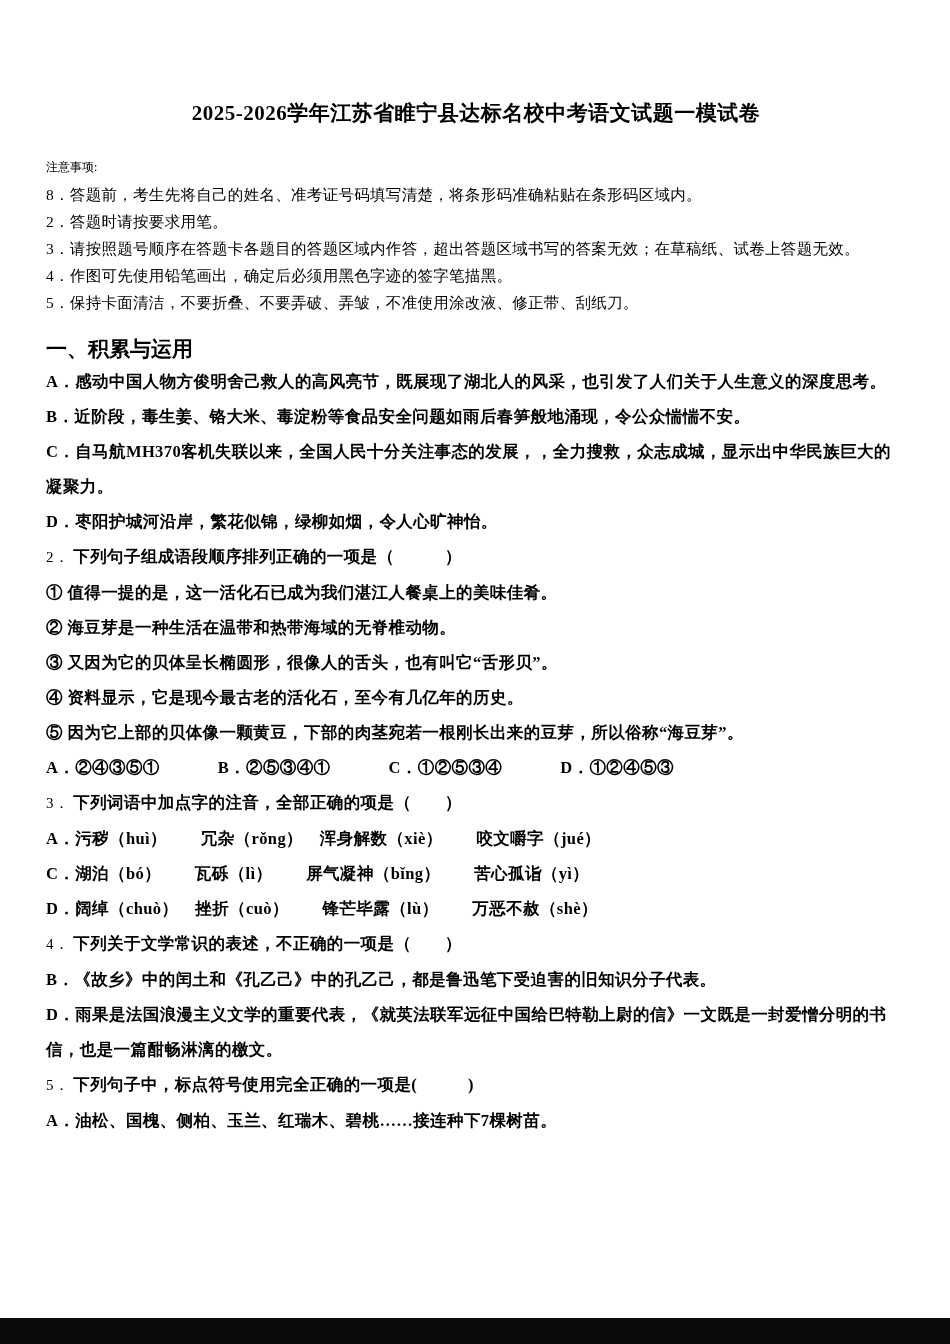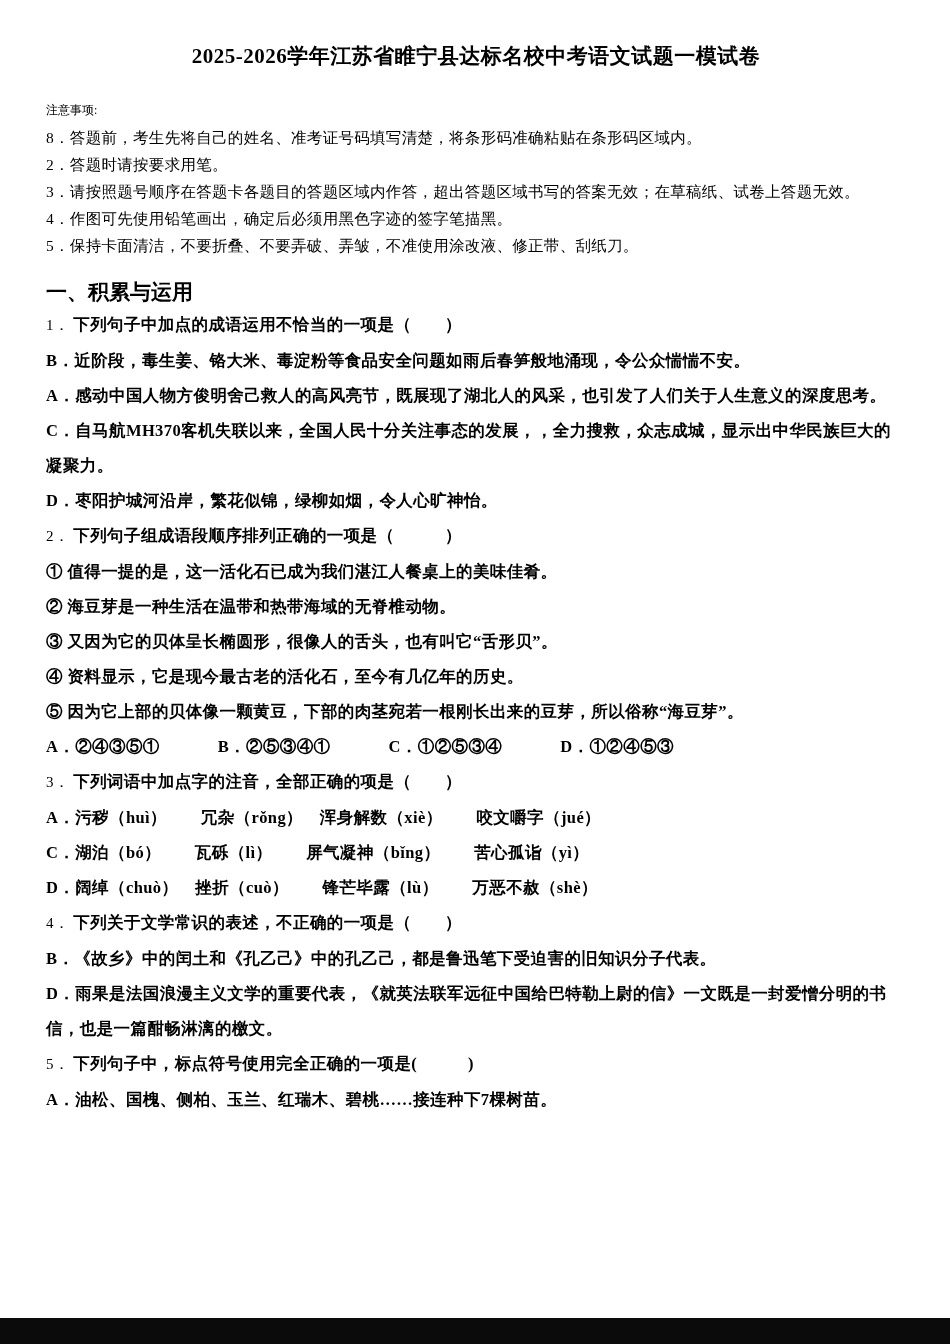--- a/index.html
+++ b/index.html
@@ -5,21 +5,21 @@
   * { margin: 0; padding: 0; box-sizing: border-box; }
   html, body {
     width: 950px; height: 1344px;
     background: #ffffff;
     font-family: "Liberation Serif", "DejaVu Serif", serif;
     color: #000;
   }
   body { position: relative; overflow: hidden; }
   .page {
     width: 950px; height: 1344px;
-    padding: 41px 44px 0 46px;
+    padding: 98px 44px 0 46px;
     position: relative;
   }
   .title {
     font-size: 21px;
     font-weight: bold;
     text-align: center;
     letter-spacing: 0.5px;
     line-height: 30px;
     margin-bottom: 26px;
   }
@@ -74,23 +74,22 @@
         <div class="notice-item">3．请按照题号顺序在答题卡各题目的答题区域内作答，超出答题区域书写的答案无效；在草稿纸、试卷上答题无效。</div>
         <div class="notice-item">4．作图可先使用铅笔画出，确定后必须用黑色字迹的签字笔描黑。</div>
         <div class="notice-item">5．保持卡面清洁，不要折叠、不要弄破、弄皱，不准使用涂改液、修正带、刮纸刀。</div>
       </div>
   </div>
 
   <div class="section-heading">一、积累与运用</div>
 
   <div id="questions">
       <div class="question">
-        <div class="q-line stem"><span class="qnum">1．</span><span class="qtext">下列句子中加点的成语运用不恰当的一项是（　　）</span></div>
+        <div class="q-line option">A．感动中国人物方俊明舍己救人的高风亮节，既展现了湖北人的风采，也引发了人们关于人生意义的深度思考。</div>
         <div class="q-line option">B．近阶段，毒生姜、铬大米、毒淀粉等食品安全问题如雨后春笋般地涌现，令公众惴惴不安。</div>
-        <div class="q-line option">A．感动中国人物方俊明舍己救人的高风亮节，既展现了湖北人的风采，也引发了人们关于人生意义的深度思考。</div>
         <div class="q-line option">C．自马航MH370客机失联以来，全国人民十分关注事态的发展，，全力搜救，众志成城，显示出中华民族巨大的凝聚力。</div>
         <div class="q-line option">D．枣阳护城河沿岸，繁花似锦，绿柳如烟，令人心旷神怡。</div>
       </div>
       <div class="question">
         <div class="q-line stem"><span class="qnum">2．</span><span class="qtext">下列句子组成语段顺序排列正确的一项是（　　　）</span></div>
         <div class="q-line sentence">① 值得一提的是，这一活化石已成为我们湛江人餐桌上的美味佳肴。</div>
         <div class="q-line sentence">② 海豆芽是一种生活在温带和热带海域的无脊椎动物。</div>
         <div class="q-line sentence">③ 又因为它的贝体呈长椭圆形，很像人的舌头，也有叫它“舌形贝”。</div>
         <div class="q-line sentence">④ 资料显示，它是现今最古老的活化石，至今有几亿年的历史。</div>
         <div class="q-line sentence">⑤ 因为它上部的贝体像一颗黄豆，下部的肉茎宛若一根刚长出来的豆芽，所以俗称“海豆芽”。</div>

